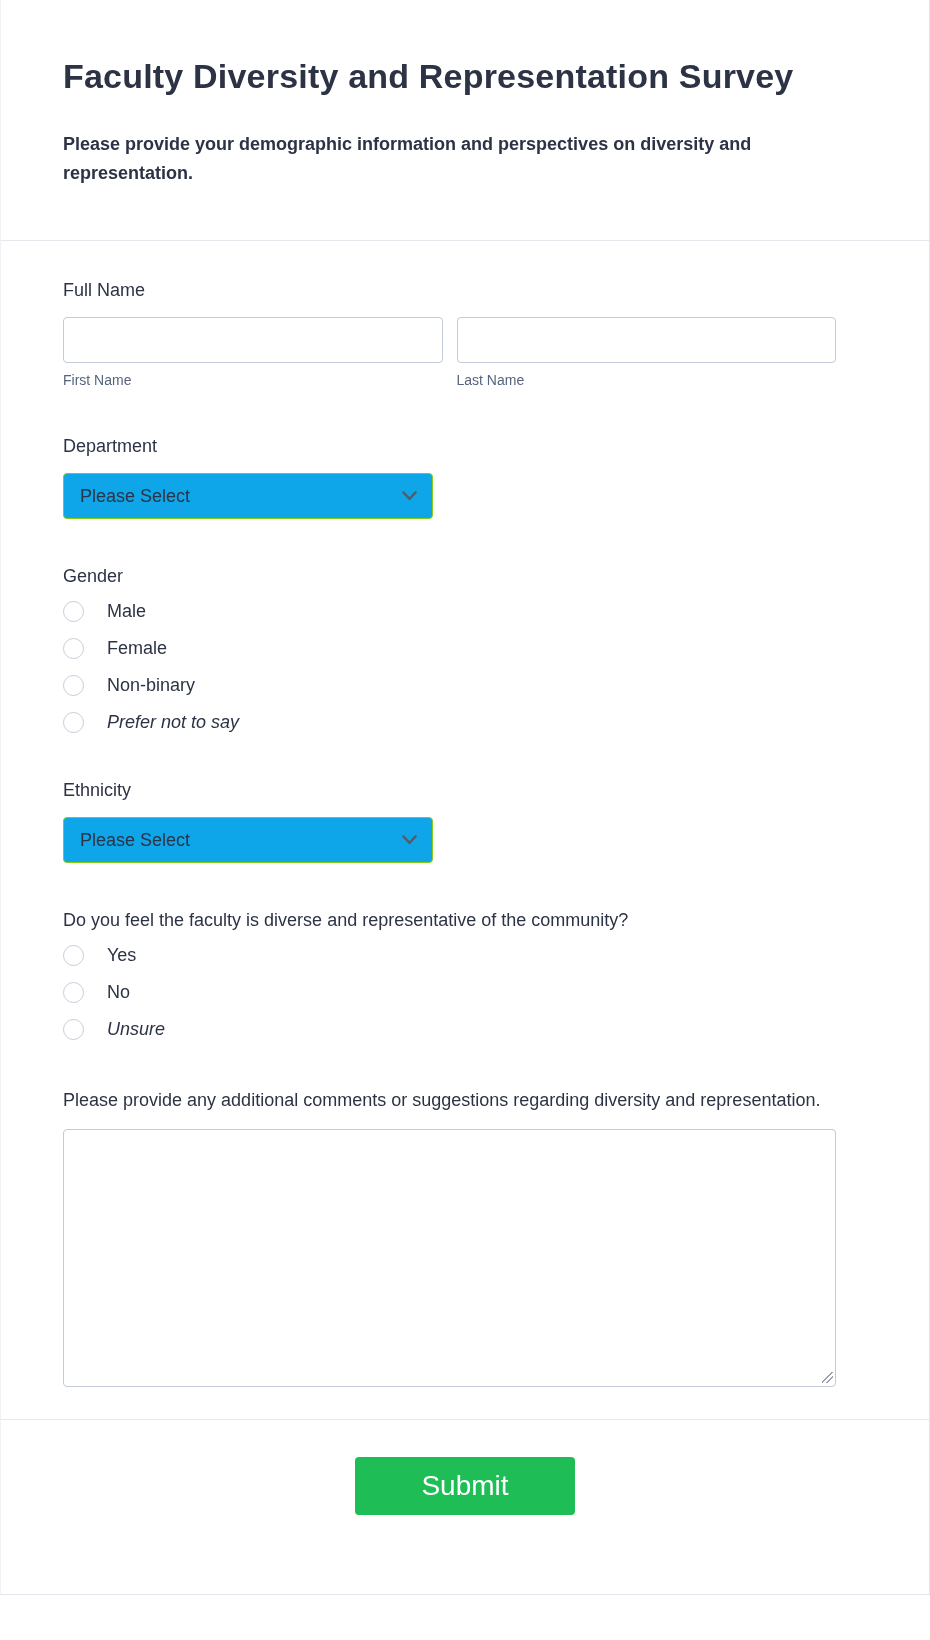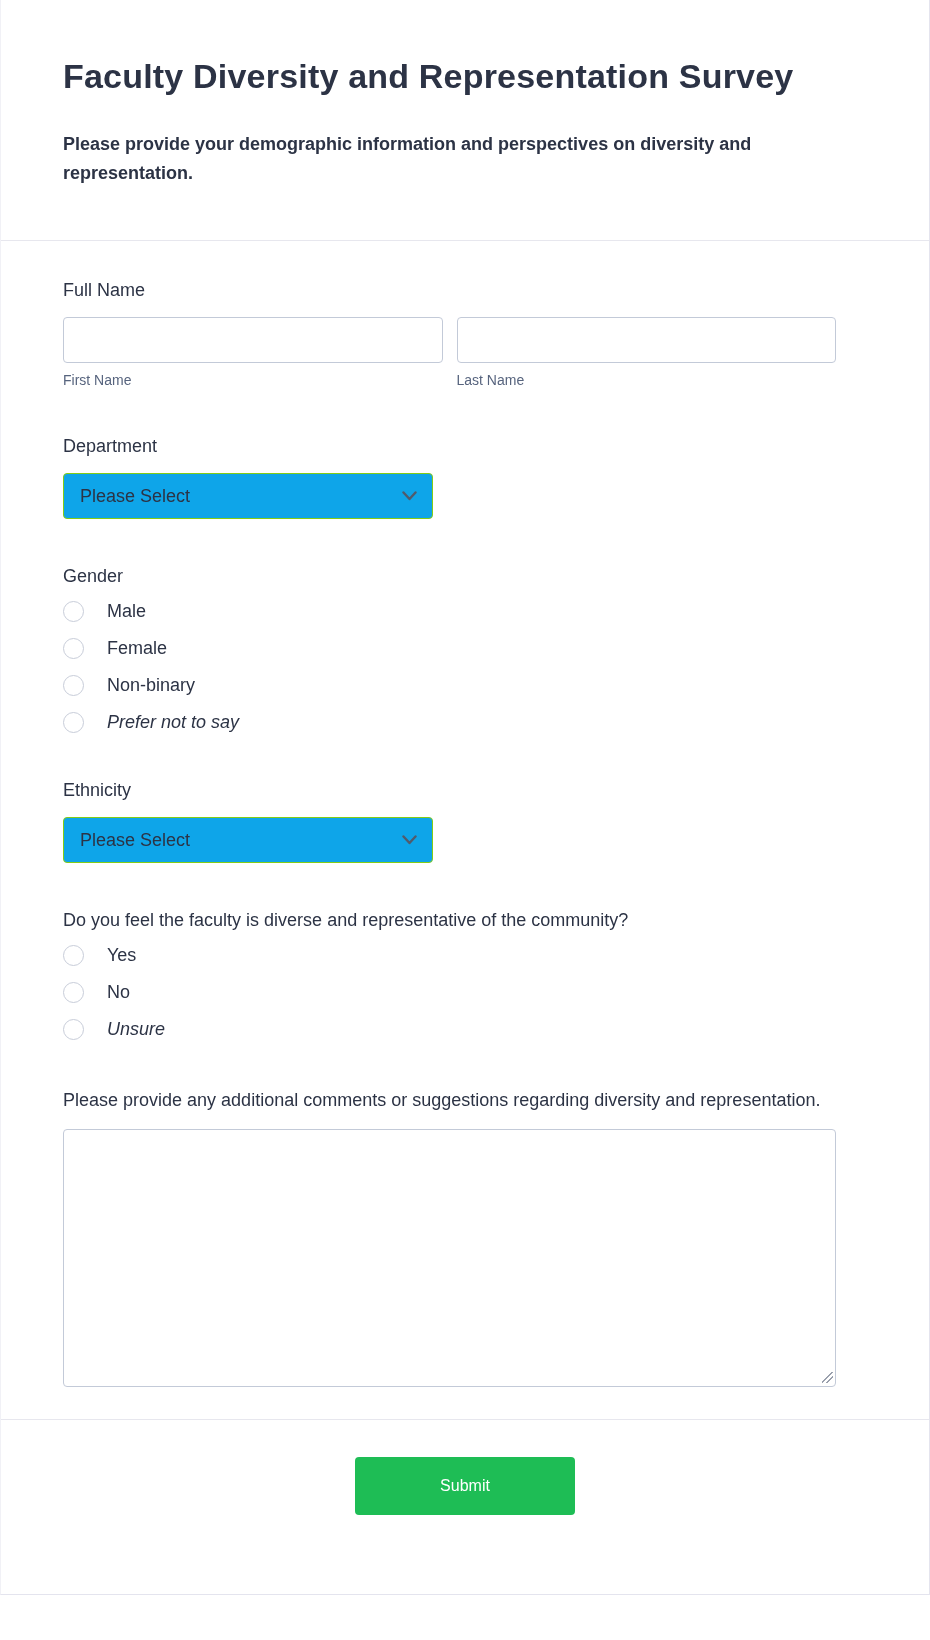--- a/index.html
+++ b/index.html
@@ -159,21 +159,21 @@
     justify-content: center;
   }
   .submit-button {
     width: 220px;
     height: 58px;
     border: none;
     border-radius: 4px;
     background: #1ebd55;
     color: #ffffff;
     font-family: "Liberation Sans", sans-serif;
-    font-size: 16px;
+    font-size: 28px;
     font-weight: 500;
     cursor: pointer;
   }
 </style>
 </head>
 <body>
 
 <div class="card">
 
   <header class="form-header">

